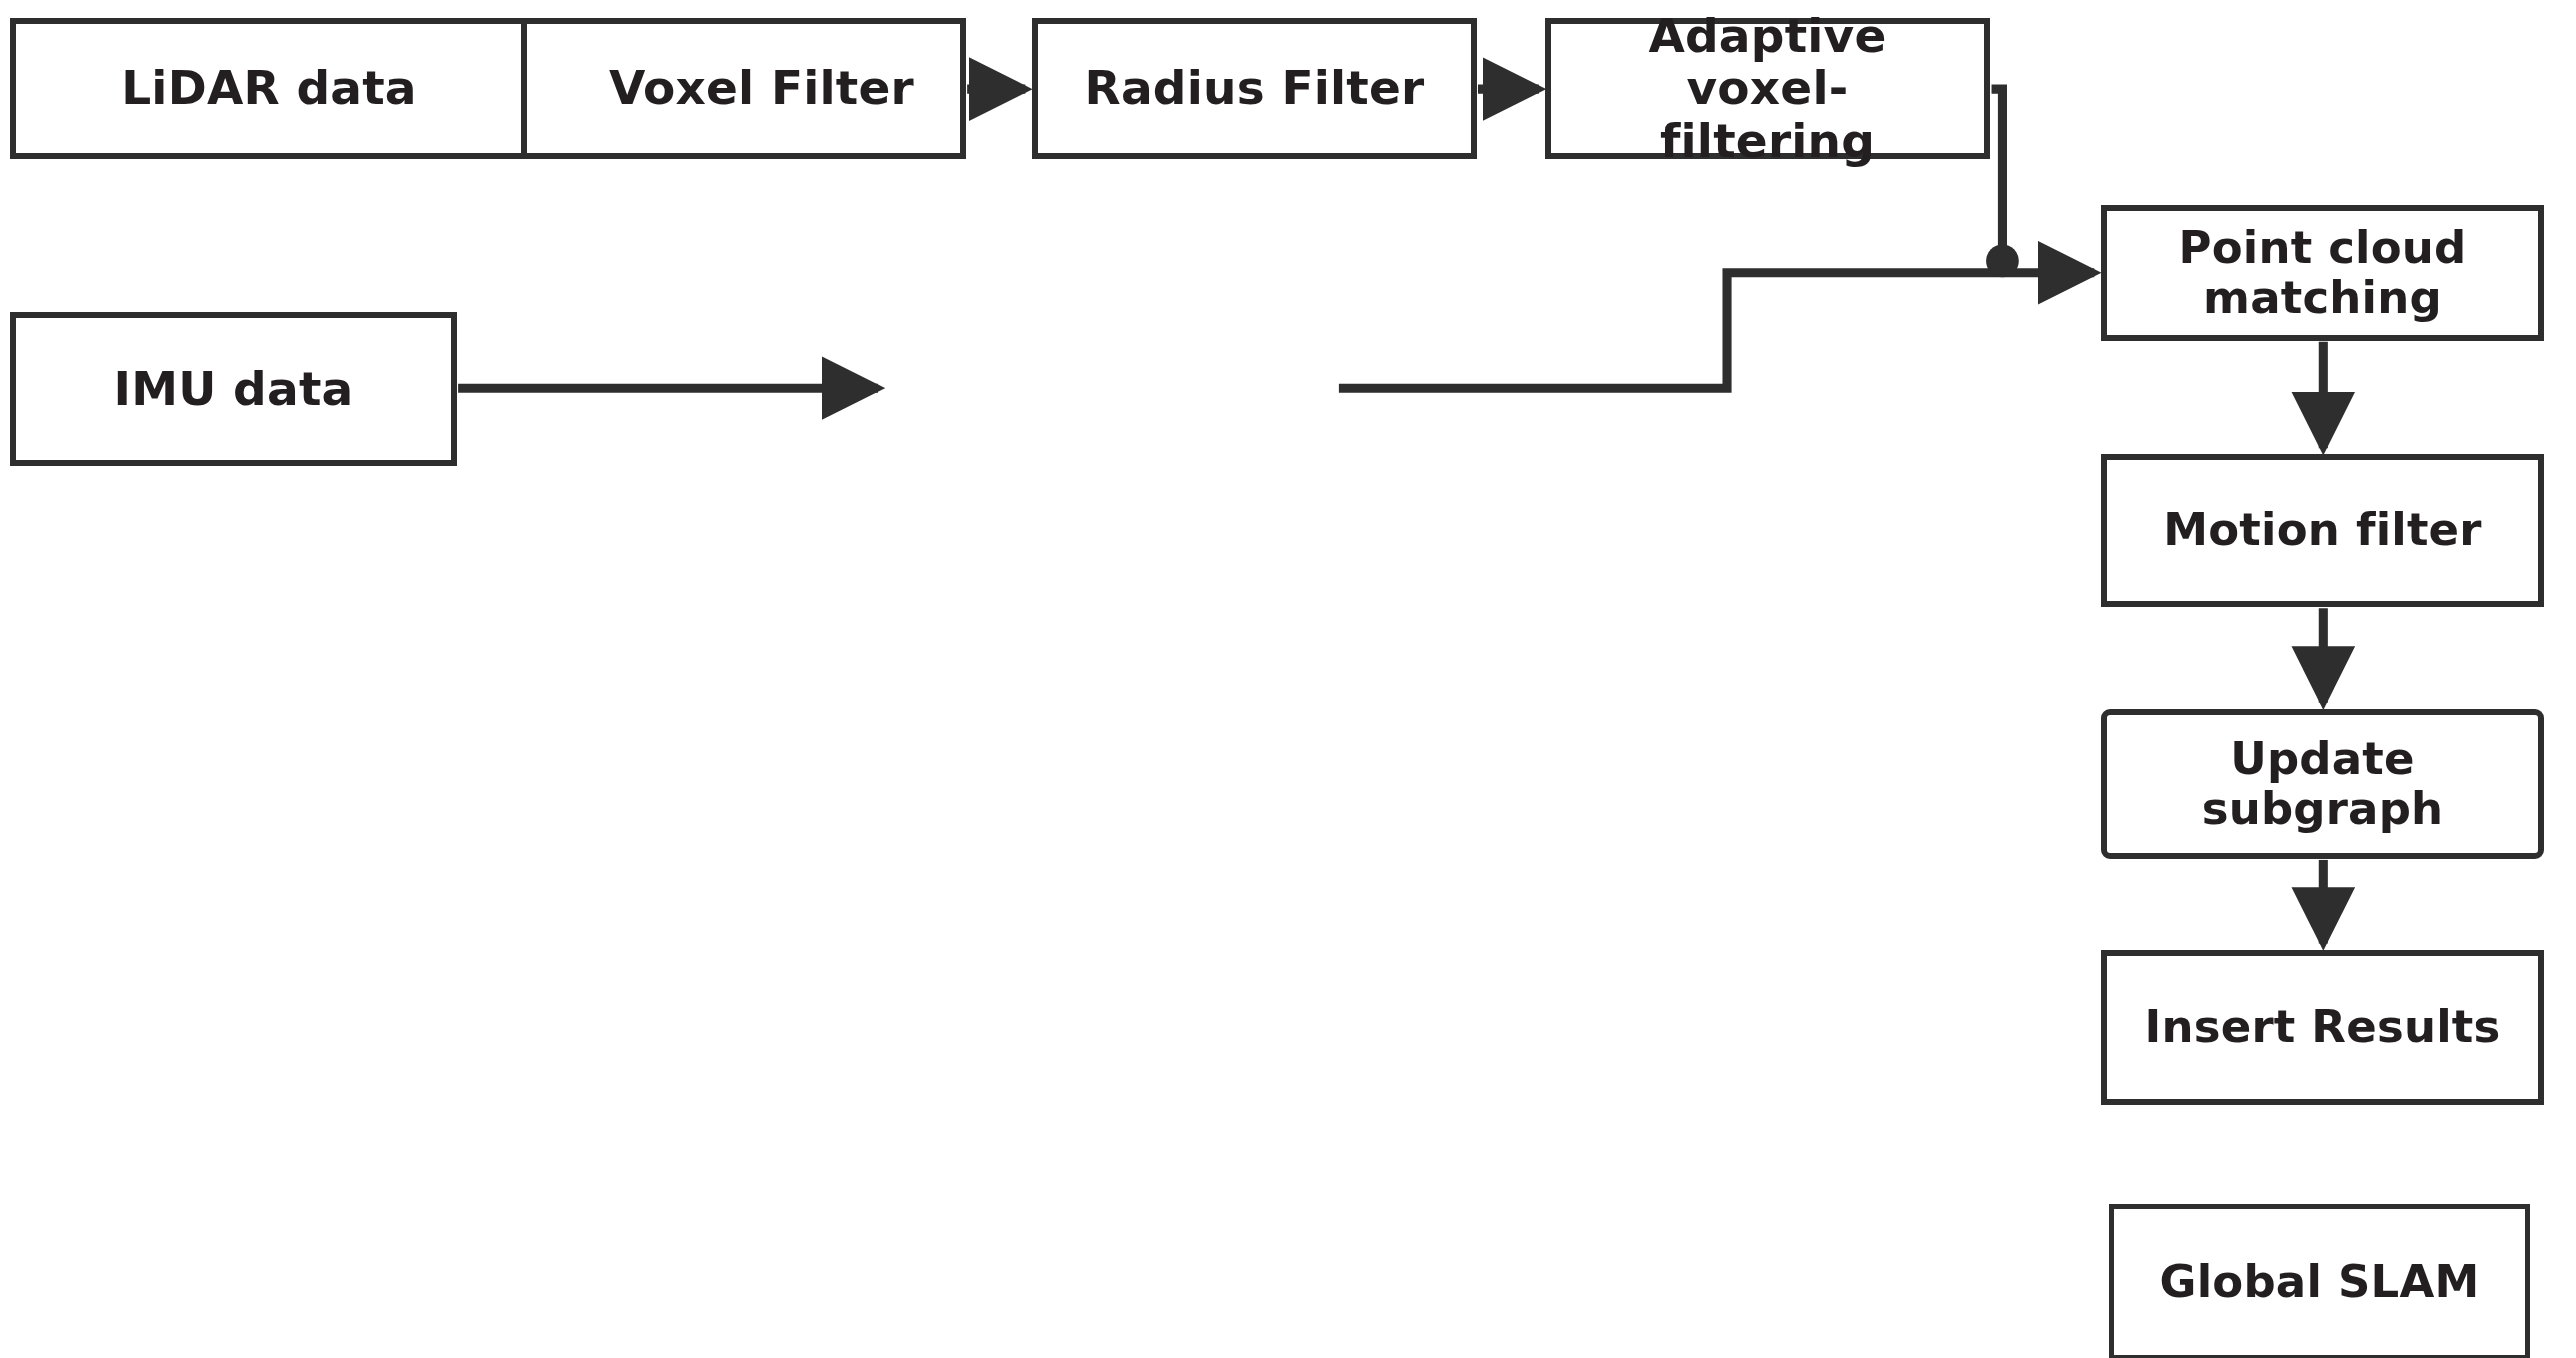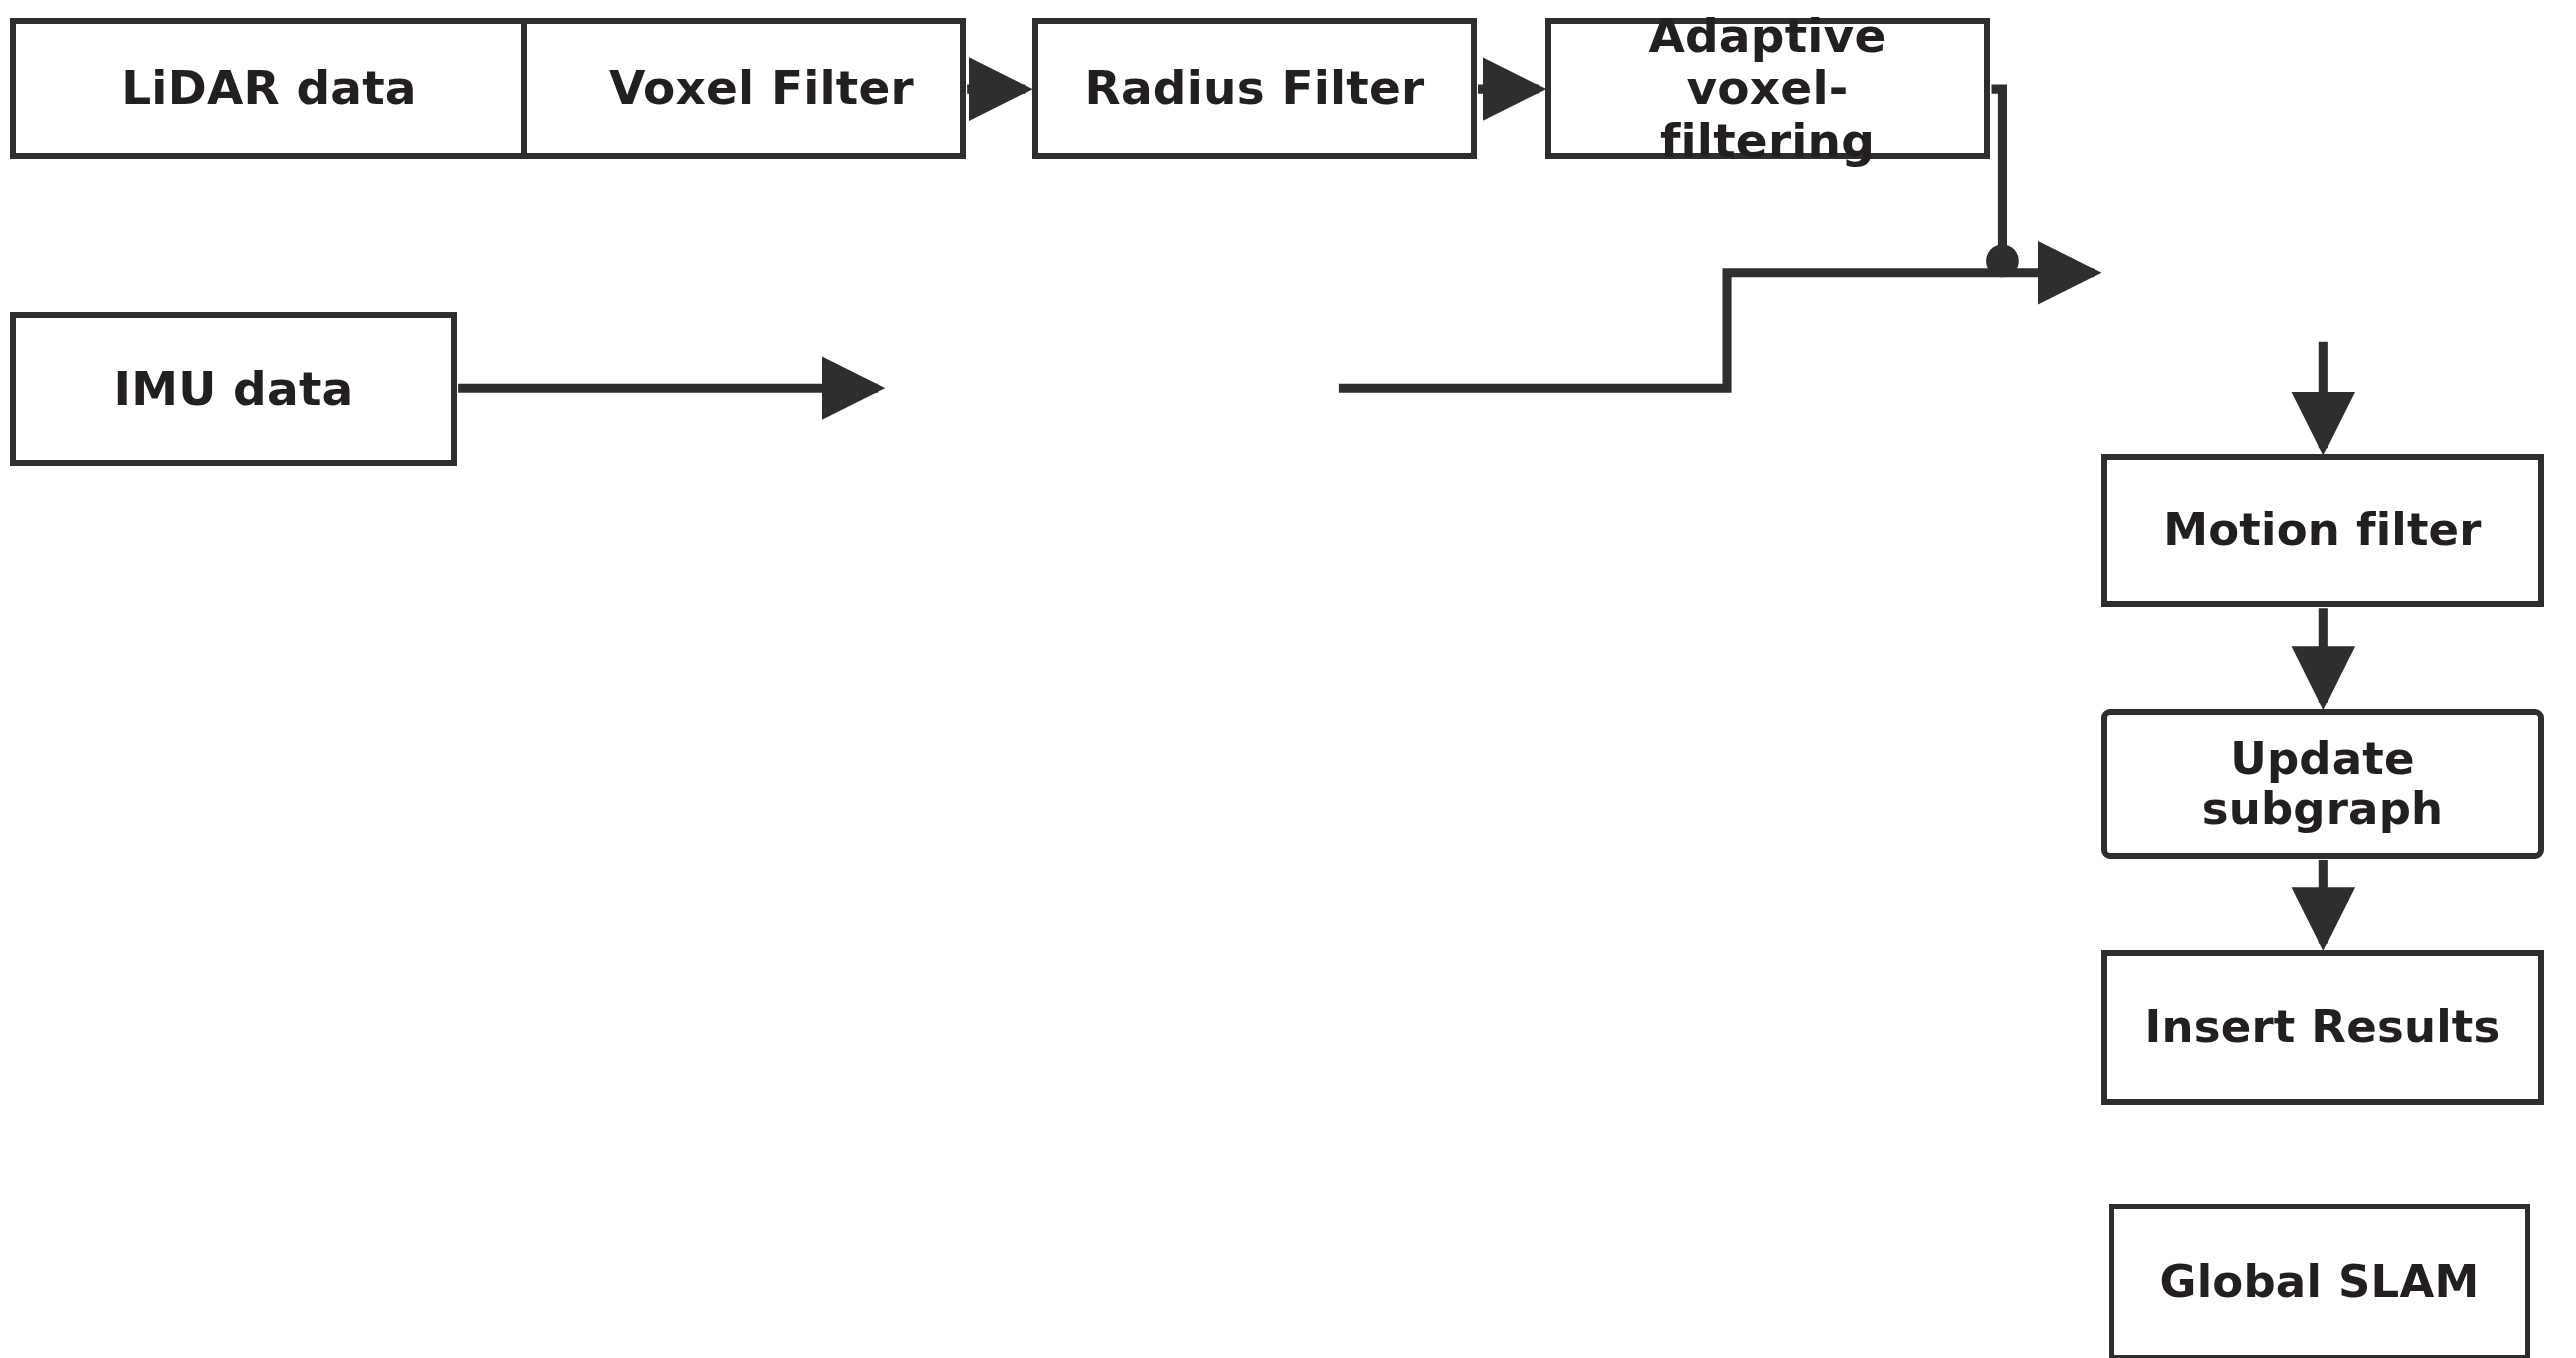--- a/index.html
+++ b/index.html
@@ -98,20 +98,24 @@
   <div class="node fs-52" style="left:1545px; top:18px;  width:445px; height:141px;">
     <span class="node-label">Adaptive voxel-
 filtering</span>
   </div>
 
   <div class="node fs-52" style="left:10px;  top:312px;  width:447px; height:154px;text-align:right;">
     <span class="node-label">IMU data</span>
   </div>
 
 
+  <div class="node fs-50" style="left:2101px; top:205px; width:443px; height:136px;">
+    <span class="node-label">Point cloud
+matching</span>
+  </div>
 
   <div class="node fs-50" style="left:2101px; top:454px; width:443px; height:153px;">
     <span class="node-label">Motion filter</span>
   </div>
 
   <div class="node fs-50" style="left:2101px; top:709px; width:443px; height:150px;border-radius:9px;">
     <span class="node-label">Update subgraph</span>
   </div>
 
   <div class="node fs-50" style="left:2101px; top:950px; width:443px; height:155px;">

